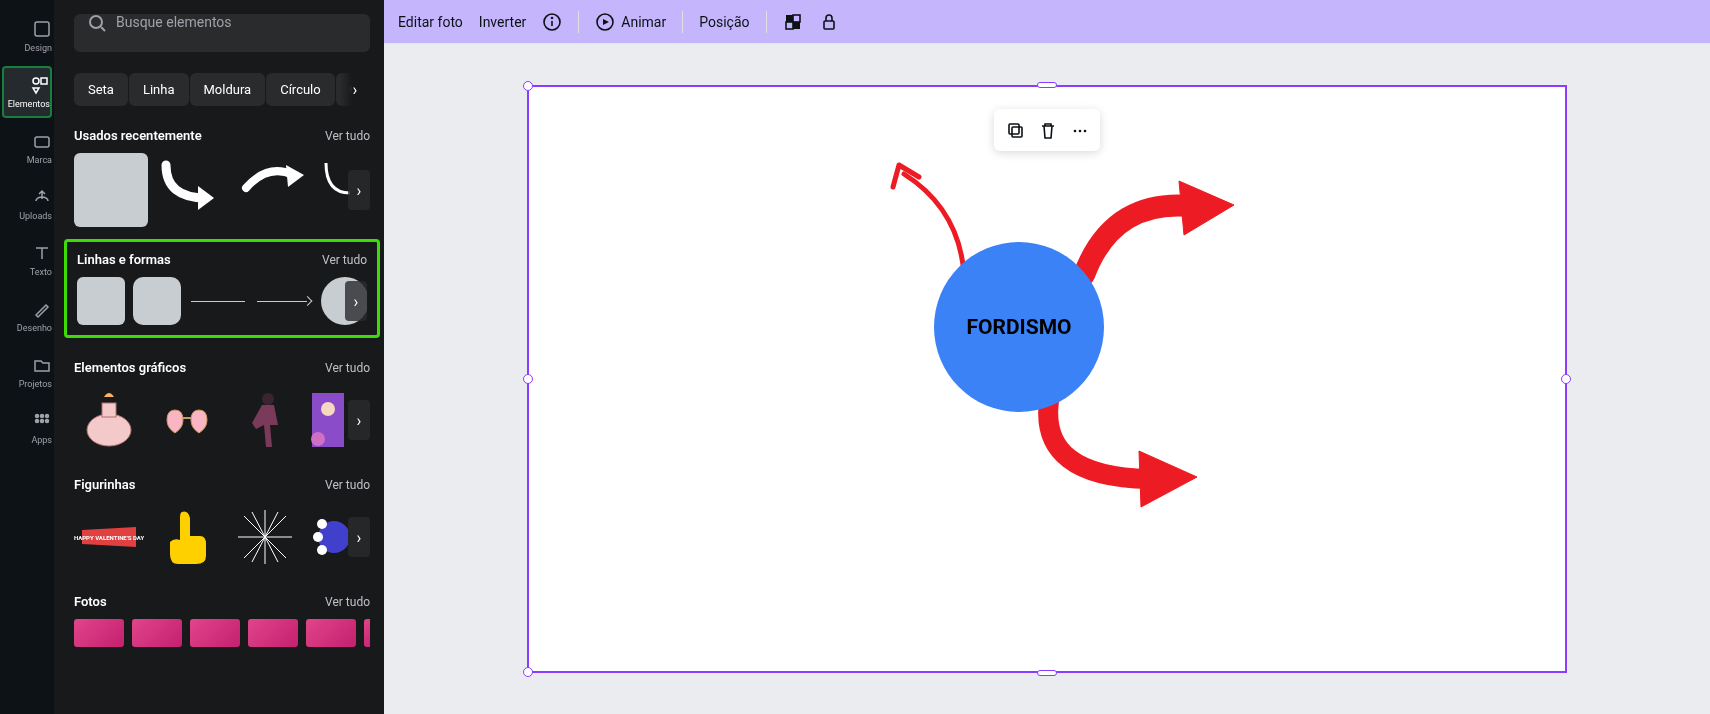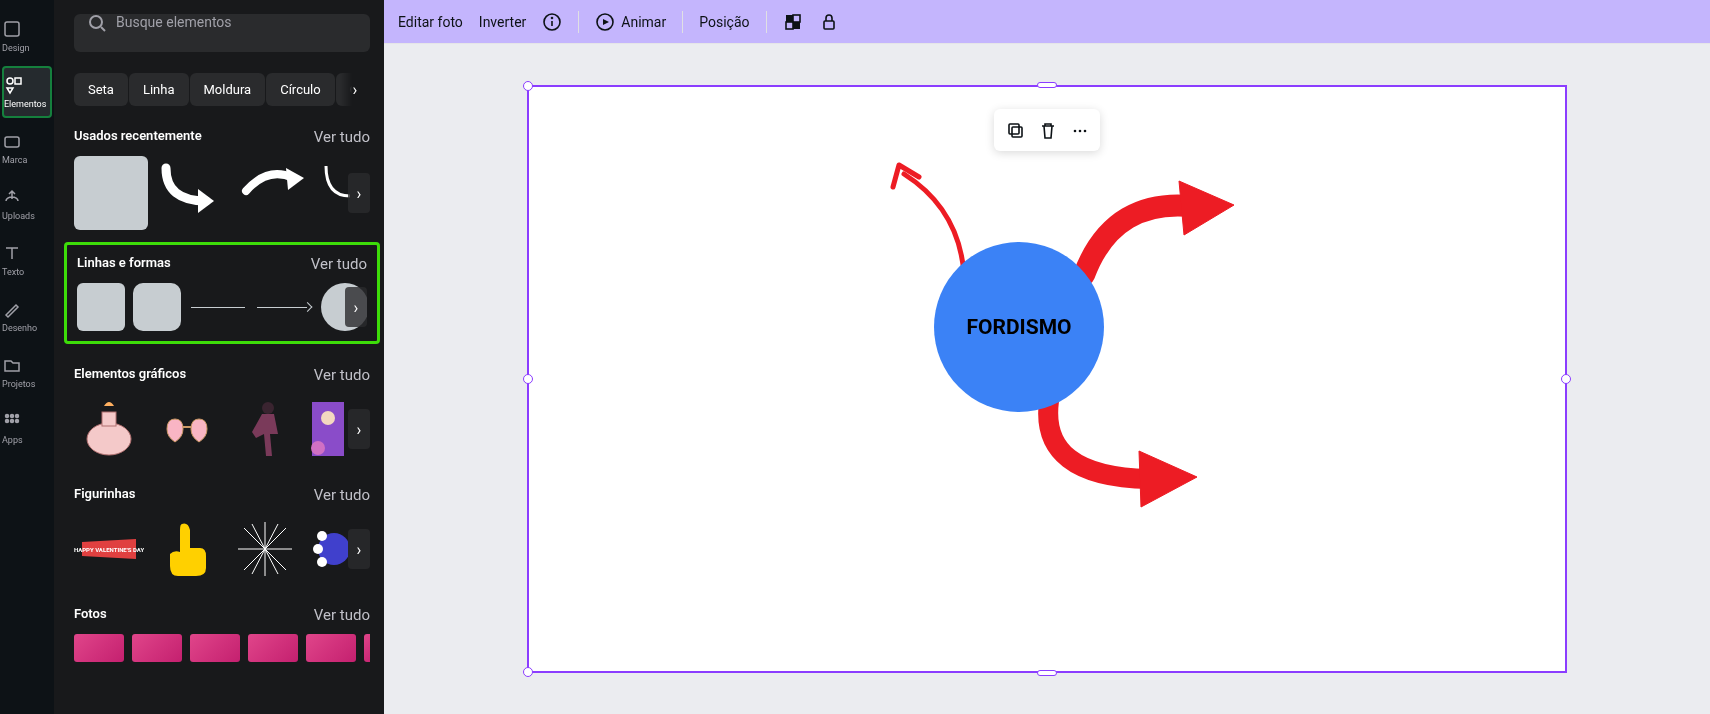--- a/index.html
+++ b/index.html
@@ -1,38 +1,38 @@
 <!DOCTYPE html>
 <html><head>
 <meta charset="utf-8">
 <style>
   *{box-sizing:border-box;margin:0;padding:0;font-family:-apple-system,BlinkMacSystemFont,"Segoe UI",Roboto,sans-serif}
   body{background:#0d1216;width:1710px;height:714px;overflow:hidden;display:flex}
   
   
   .rail{width:54px;background:#0d1216;display:flex;flex-direction:column;align-items:center;padding-top:10px;gap:4px}
-  .rail-item{width:50px;height:52px;display:flex;flex-direction:column;align-items:flex-start;justify-content:center;gap:4px;color:#a0a0a8;font-size:9px;cursor:pointer;border-radius:4px}
+  .rail-item{width:50px;height:52px;display:flex;flex-direction:column;align-items:flex-end;justify-content:center;gap:4px;color:#a0a0a8;font-size:9px;cursor:pointer;border-radius:4px}
   .rail-item.active{border:2px solid #15803d;color:#fff;background:#252a2e}
   .rail-item svg{width:20px;height:20px;fill:none;stroke:currentColor;stroke-width:1.5}
   
   
   .panel{width:330px;background:#18191b;padding:14px 14px 0 20px;display:flex;flex-direction:column;position:relative;overflow:hidden}
   .search-wrap{background:#2a2b2d;border-radius:6px;height:38px;display:flex;align-items:flex-start;padding:0 14px;gap:10px}
   .search-wrap svg{width:18px;height:18px;stroke:#a0a0a8;fill:none;stroke-width:2}
   .search-input{background:transparent;border:none;outline:none;color:#fff;font-size:14px;flex:1}
   .search-input::placeholder{color:#a0a0a8}
   
   .chips{display:flex;gap:1px;margin-top:21px;overflow:hidden;position:relative}
   .chip{background:#2a2b2d;color:#fff;font-size:13px;padding:9px 14px;border-radius:6px;white-space:nowrap;cursor:pointer}
   .chips-arrow{position:absolute;right:0;top:0;width:30px;height:100%;background:linear-gradient(to right,transparent,#18191b 40%);display:flex;align-items:center;justify-content:center;color:#fff;cursor:pointer}
   
   .section{margin-top:22px}
-  .section-head{display:flex;justify-content:space-between;align-items:flex-start;margin-bottom:10px}
+  .section-head{display:flex;justify-content:space-between;align-items:flex-end;margin-bottom:10px}
   .section-title{color:#fff;font-size:13px;font-weight:600}
-  .see-all{color:#c0c0c8;font-size:15px;cursor:pointer}
+  .see-all{color:#c0c0c8;font-size:12px;cursor:pointer}
   .section-row{display:flex;gap:8px;position:relative;overflow:hidden}
   .section-row .nav-arrow{position:absolute;right:0;top:50%;transform:translateY(-50%);width:22px;height:40px;background:#2a2b2dcc;border-radius:4px;display:flex;align-items:center;justify-content:center;color:#fff;cursor:pointer;font-size:16px}
   
   .section.highlighted{border:3px solid #3ddc09;border-radius:4px;padding:10px;margin-left:-10px;margin-right:-10px;margin-top:12px}
   
   .thumb{flex-shrink:0;border-radius:6px;display:flex;align-items:center;justify-content:center}
   .thumb.sq{width:74px;height:74px;background:#c7cdd1}
   .thumb.sq-sm{width:48px;height:48px;background:#c7cdd1}
   .thumb.rd-sq{width:48px;height:48px;background:#c7cdd1;border-radius:10px}
   .thumb.line{width:58px;height:48px;position:relative}

